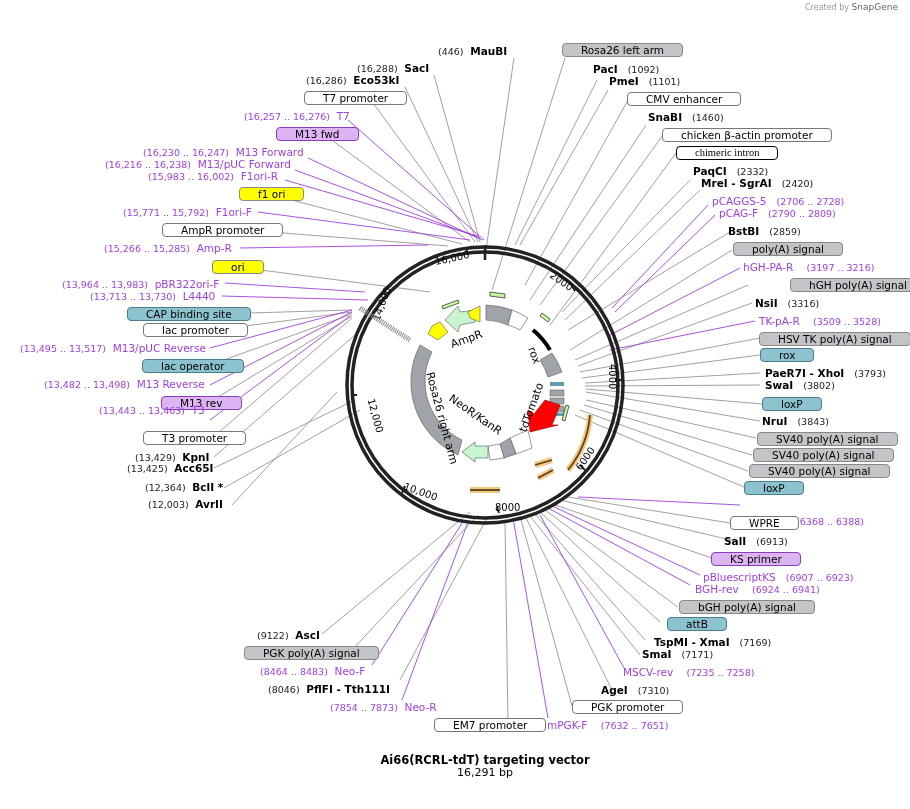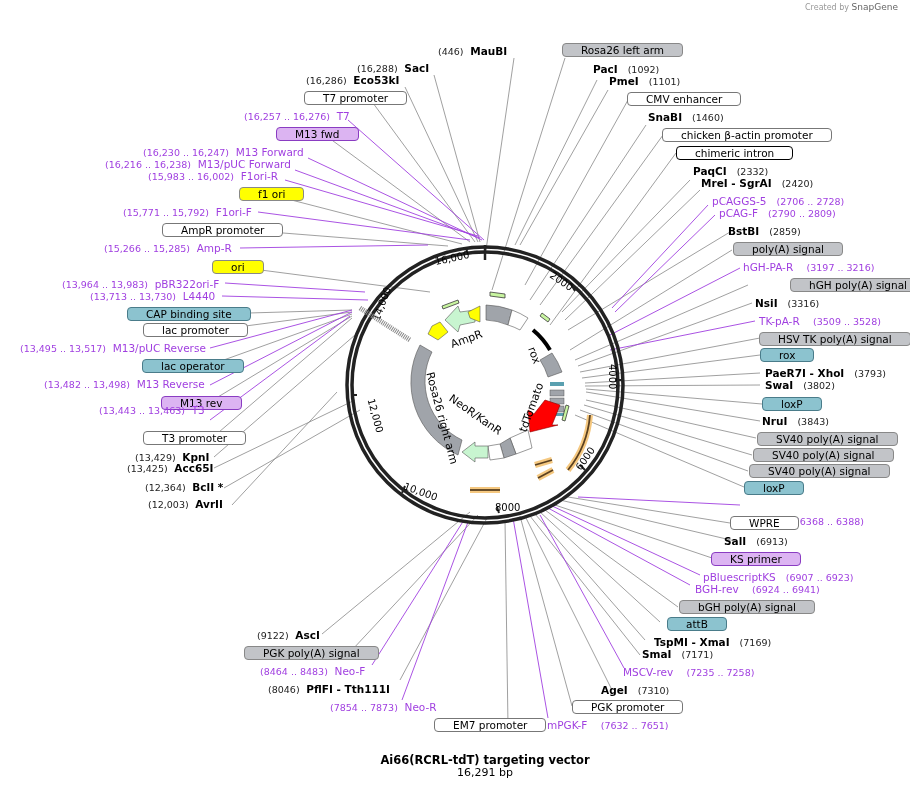--- a/index.html
+++ b/index.html
@@ -8,21 +8,21 @@
   .lbl { position:absolute; white-space:nowrap; font-size:10.5px; line-height:12px; color:#000; }
   .enz { font-weight:bold; font-size:10.5px; }
   .pos { font-size:9.5px; color:#222; }
   .primer { color:#a03fe0; font-size:10.5px; }
   .primer .pos { color:#a03fe0; }
   .box { border:1px solid #777; border-radius:4px; padding:0 18px; background:#fff; font-size:10.5px; line-height:12px; }
   .box.grey { background:#c2c4c8; border-color:#888; }
   .box.yellow { background:#ffff00; border-color:#888; }
   .box.teal { background:#8cc3cf; border-color:#4a7c8a; }
   .box.purple { background:#dcb4f2; border-color:#8a3cc2; }
-  .box.black { border-color:#000; }
+  .box.black { border-color:#000;font-family:Liberation Serif, serif; }
   #credit { position:absolute; right:12px; top:2px; font-size:8px; color:#999; }
   #credit b { color:#666; font-weight:normal; font-size:9px; }
   #title { position:absolute; left:0; width:970px; top:753px; text-align:center; font-weight:bold; font-size:11.5px; }
   #subtitle { position:absolute; left:0; width:970px; top:766px; text-align:center; font-size:11px; }
 </style>
 </head>
 <body>
 
 <svg id="map" width="910" height="809">
 

